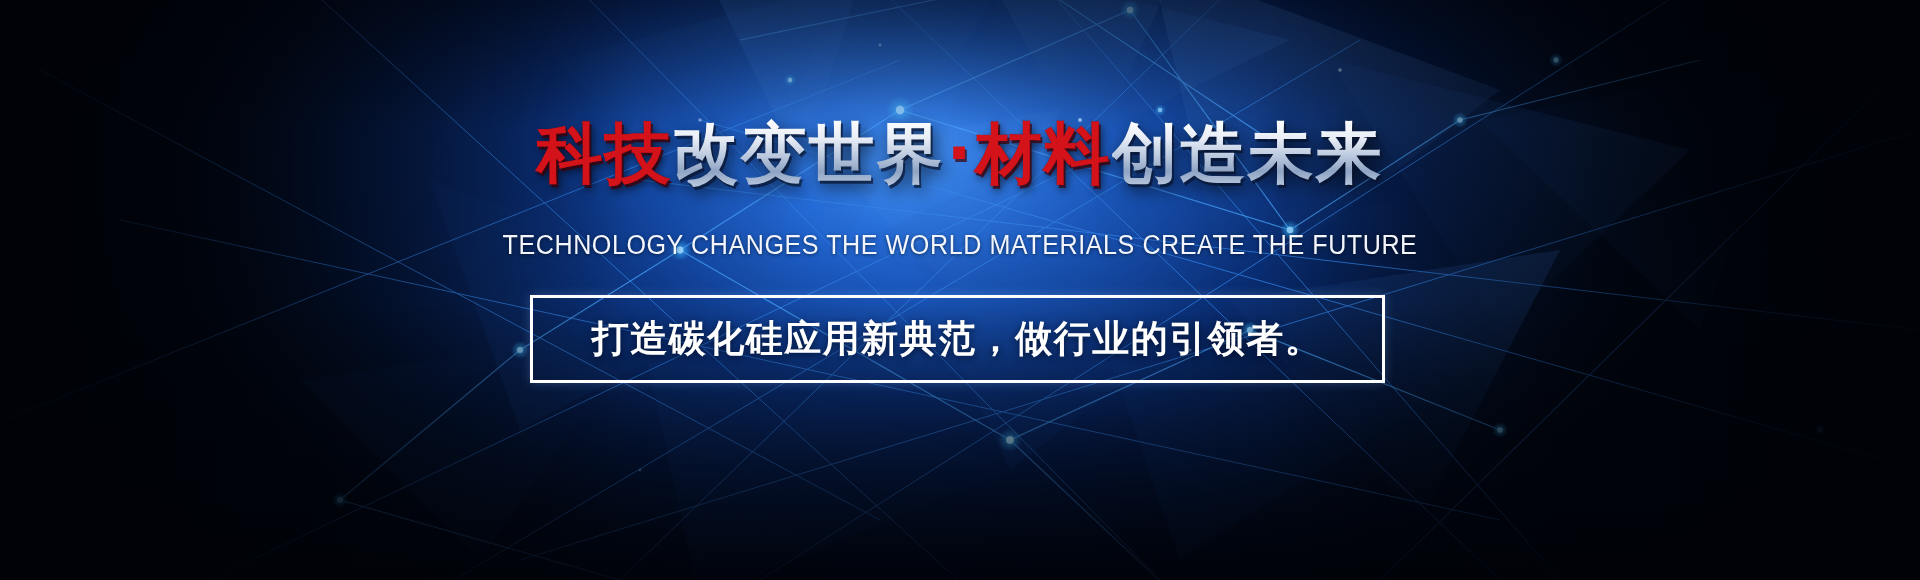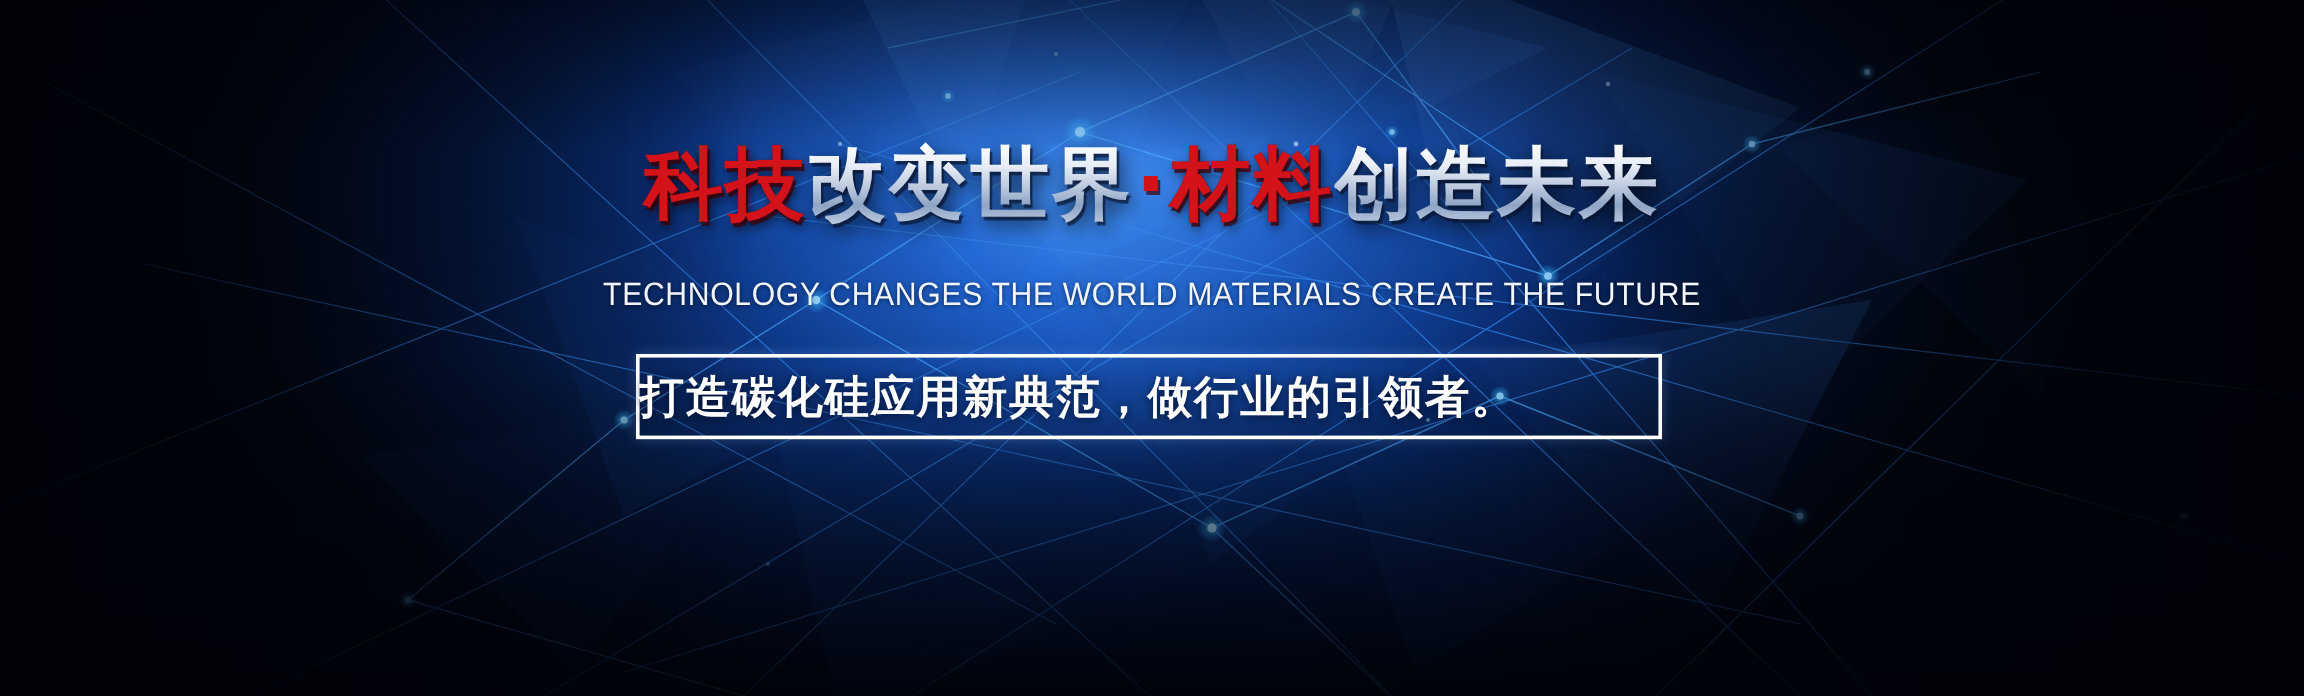--- a/index.html
+++ b/index.html
@@ -53,24 +53,24 @@
            drop-shadow(3px 5px 8px rgba(0,0,0,.6));}
   .seg-dot{color:#d4121a;padding:0 2px;
     text-shadow:2px 3px 0 rgba(60,0,4,.7);}
 
   .subtitle{position:absolute;left:0;right:0;top:228px;text-align:center;
     white-space:nowrap;color:#f2f6fc;font-size:27px;line-height:34px;
     letter-spacing:.6px;font-weight:400;
     transform:scaleX(.93);transform-origin:50% 50%;
     text-shadow:0 1px 4px rgba(0,0,0,.55);}
 
-  .slogan-box{position:absolute;left:530px;top:295px;width:855px;height:71px;
+  .slogan-box{position:absolute;left:530px;top:295px;width:855px;height:88px;
     border:3px solid #ffffff;box-sizing:border-box;
     box-shadow:0 0 10px rgba(140,190,255,.25);
-    display:flex;align-items:center;justify-content:flex-start;}
+    display:flex;align-items:center;justify-content:center;}
   .slogan-text{color:#ffffff;font-size:37px;line-height:44px;font-weight:700;
     letter-spacing:1.5px;white-space:nowrap;
     font-family:"DejaVu Sans","Liberation Sans",sans-serif;
     text-shadow:0 2px 7px rgba(0,10,30,.75);}
 </style>
 </head>
 <body>
 
 <div class="banner">
 

